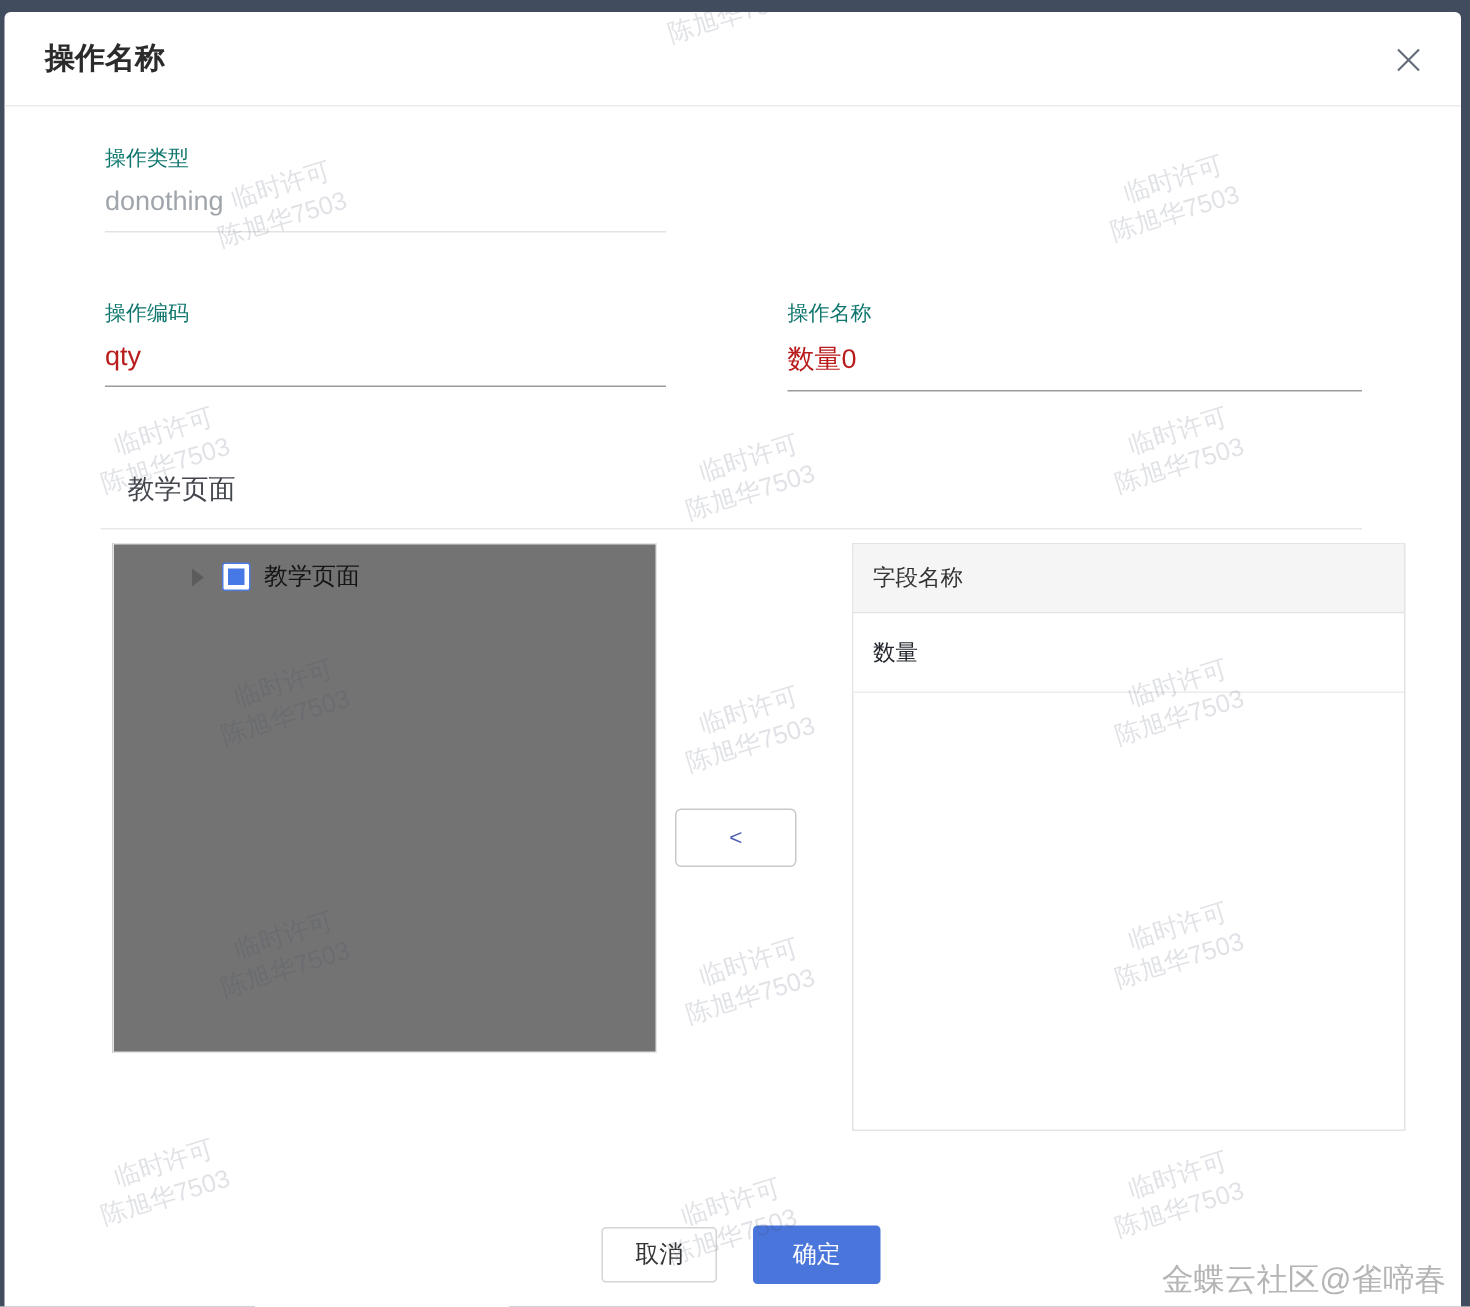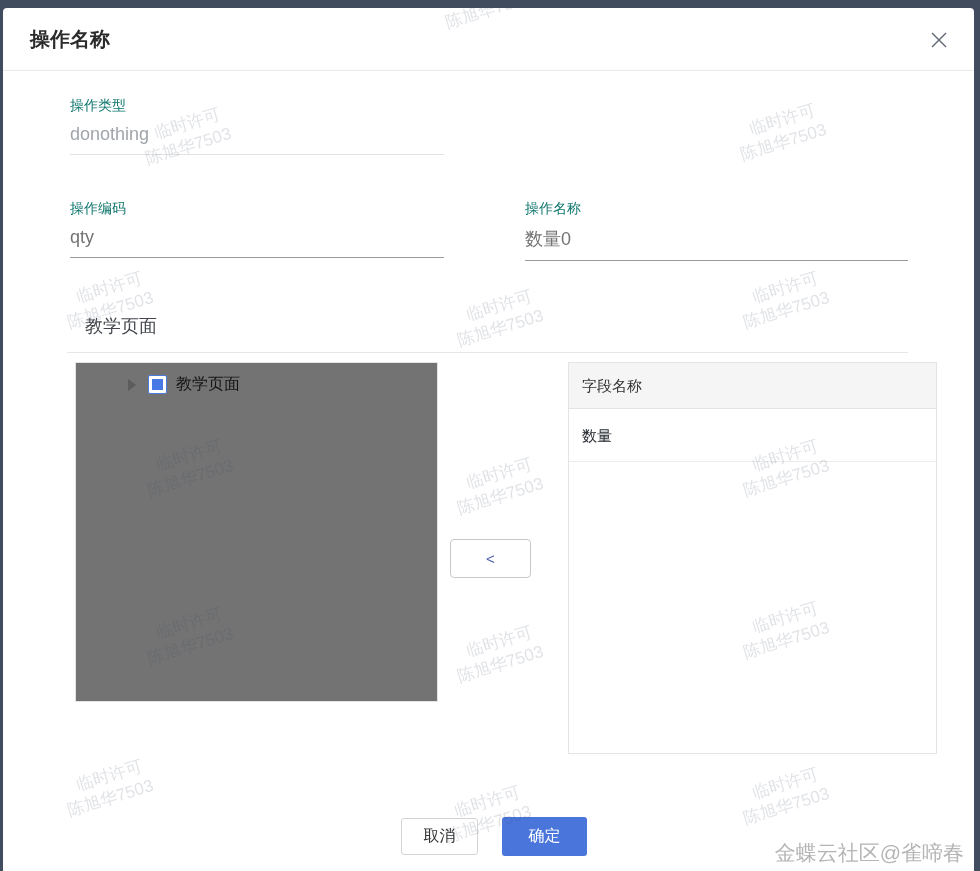--- a/index.html
+++ b/index.html
@@ -23,21 +23,21 @@
   
   .header { position:absolute; left:0; top:0; width:100%; height:63px; border-bottom:1px solid #ebebeb; }
   .title { position:absolute; left:27px; top:0; line-height:63px; font-size:20px; font-weight:700; color:#2b2b2b; }
   .close-btn {
     position:absolute; right:25px; top:23px; width:20px; height:20px;
     background:none; border:none; cursor:pointer; padding:0;
   }
   
   .field { position:absolute; }
   .flabel { font-size:14px; color:#0f766e; }
-  .fvalue { margin-top:9px; font-size:18px; color:#737373; padding-bottom:9px; }
+  .fvalue { margin-top:9px; font-size:18px; color:#b91c1c; padding-bottom:9px; }
   .fvalue.disabled { color:#a0a5ab; }
   .f-type  { left:67px;  top:89px;  width:374px; }
   .f-code  { left:67px;  top:192px; width:374px; }
   .f-name  { left:522px; top:192px; width:383px; }
   .f-type .funderline { background:#e3e3e3; }
   .funderline { height:1px; background:#9b9b9b; width:100%; }
   
   .tabs { position:absolute; left:60px; top:306px; display:flex; }
   .tab {
     font-size:18px; color:#43474d; padding:0 22px 13px 22px; margin-right:6px;

